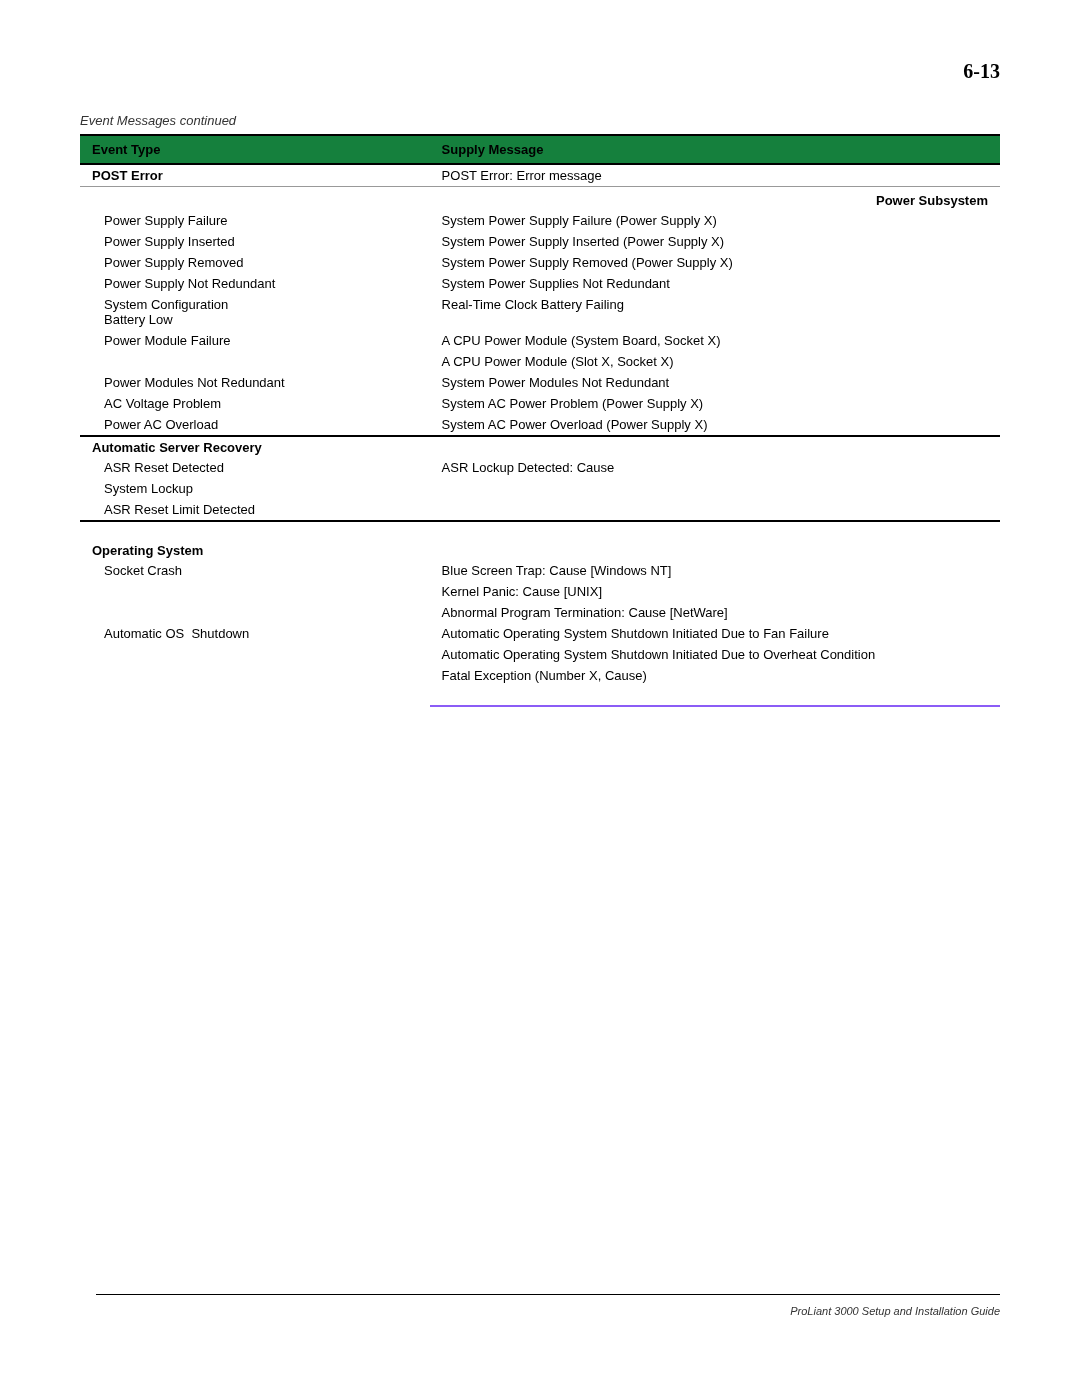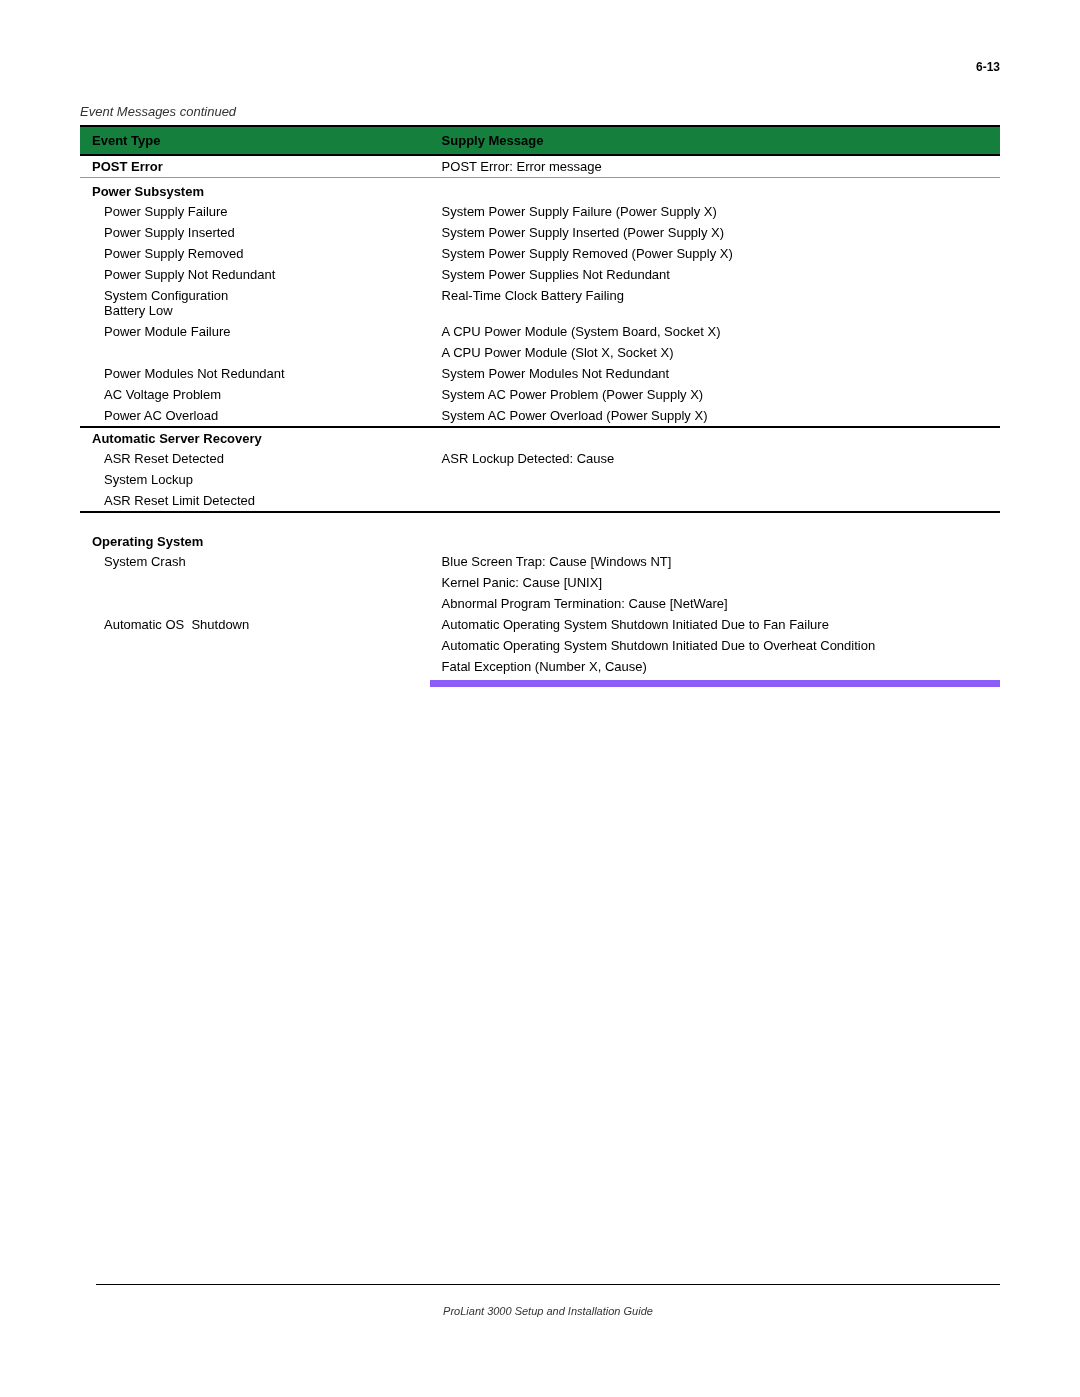--- a/index.html
+++ b/index.html
@@ -19,23 +19,24 @@
     }
 
     .page-container {
       padding: 60px 80px 80px 80px;
       position: relative;
       min-height: 1397px;
     }
 
     .page-number {
       text-align: right;
-      font-size: 12px;
+      font-size: 20px;
       font-weight: bold;
       margin-bottom: 30px;
+      font-family: Liberation Serif, serif;
     }
 
     .section-label {
       font-size: 13px;
       font-style: italic;
       color: #333;
       margin-bottom: 6px;
     }
 
     table {
@@ -61,23 +62,23 @@
     .indent {
       padding-left: 24px !important;
     }
 
     .footer-line {
       position: absolute;
       bottom: 80px;
       left: 96px;
       right: 80px;
       border-top: 1px solid #000;
-      padding-top: 20px;
+      padding-top: 10px;
       display: flex;
-      justify-content: center;
+      justify-content: flex-end;
     }
 
     .footer-text {
       font-size: 11px;
       font-style: italic;
       color: #333;
     }
   </style>
 </head>
 <body>
@@ -100,21 +101,21 @@
       <tr>
         <td style="font-weight:bold; border-bottom:1px solid #999;">
           <span>POST Error</span>
         </td>
         <td style="border-bottom:1px solid #999;">
           <span>POST Error: Error message</span>
         </td>
       </tr>
 
       <tr>
-        <td colspan="2" style="font-weight:bold; padding-top:6px; padding-bottom:2px;">
+        <td colspan="2" style="font-weight:bold; padding-top:6px; padding-bottom:2px;text-align:right;">
           <span>Power Subsystem</span>
         </td>
       </tr>
 
       <tr>
         <td class="indent">
           <span>Power Supply Failure</span>
         </td>
         <td>
           <span>System Power Supply Failure (Power Supply X)</span>
@@ -227,21 +228,21 @@
       </tr>
 
       <tr>
         <td colspan="2" style="font-weight:bold; padding-top:21px; padding-bottom:2px; border-top:2px solid #000;">
           <span>Operating System</span>
         </td>
       </tr>
 
       <tr>
         <td class="indent" rowspan="3">
-          <span>System Crash</span>
+          <span>Socket Crash</span>
         </td>
         <td>
           <span>Blue Screen Trap: Cause [Windows NT]</span>
         </td>
       </tr>
       <tr>
         <td>
           <span>Kernel Panic: Cause [UNIX]</span>
         </td>
       </tr>
@@ -258,21 +259,21 @@
         <td>
           <span>Automatic Operating System Shutdown Initiated Due to Fan Failure</span>
         </td>
       </tr>
       <tr>
         <td>
           <span>Automatic Operating System Shutdown Initiated Due to Overheat Condition</span>
         </td>
       </tr>
       <tr>
-        <td style="border-bottom:7px solid #8b5cf6; padding-bottom:6px;margin-top:38px;">
+        <td style="border-bottom:2px solid #8b5cf6; padding-bottom:22px;margin-top:38px;">
           <span>Fatal Exception (Number X, Cause)</span>
         </td>
       </tr>
     </tbody>
   </table>
 
   <div class="footer-line">
     <span class="footer-text">ProLiant 3000 Setup and Installation Guide</span>
   </div>
 

